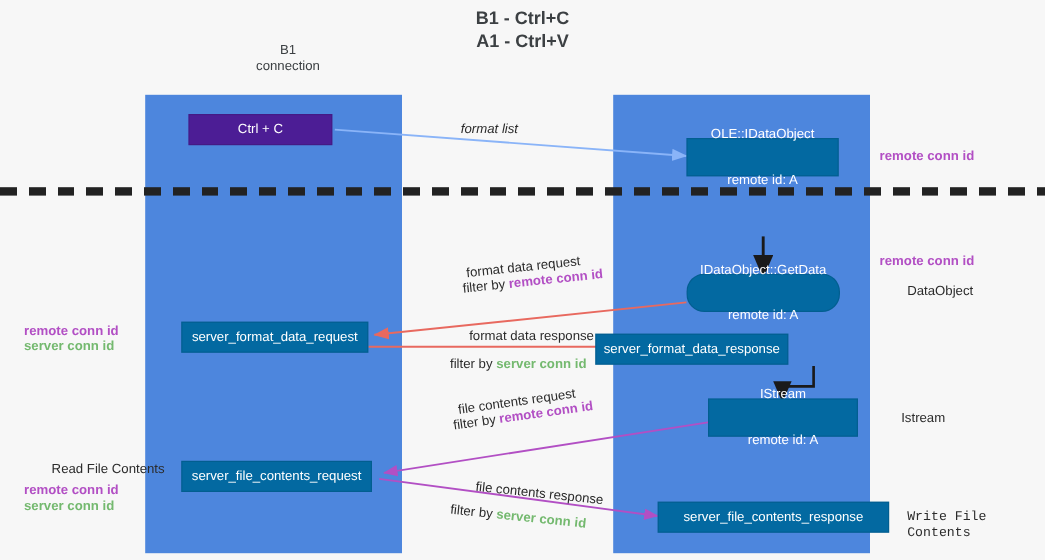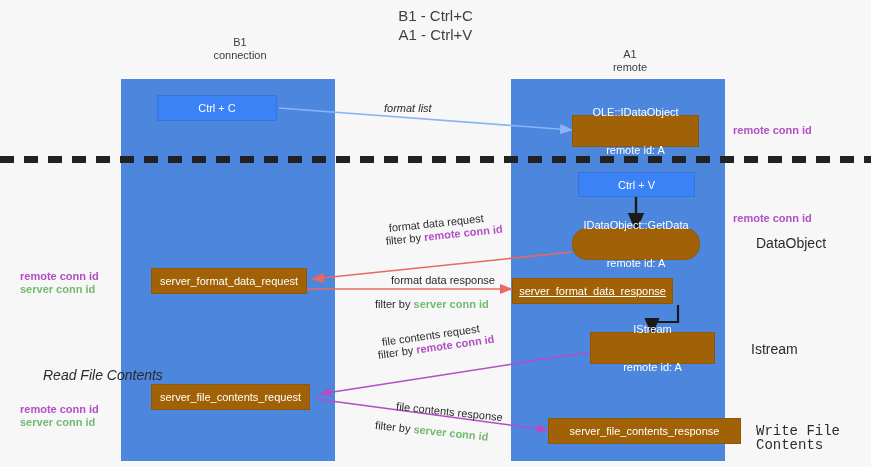--- a/index.html
+++ b/index.html
@@ -9,44 +9,44 @@
     font-family:"Liberation Sans", sans-serif;
     color:#2b2b2b;
     overflow:hidden;
     position:relative;
   }
   #stage{position:absolute;inset:0;}
 
   
   .title{
     position:absolute;left:0;top:6px;width:871px;
-    text-align:center;font-size:15px;line-height:19px;color:#3c4043;
+    text-align:center;font-size:15px;line-height:19px;color:#3c4043;font-weight:bold;
   }
 
   
   .colhead{
     position:absolute;text-align:center;font-size:11px;line-height:13px;color:#3c4043;
   }
 
   
   .lane{position:absolute;background:#4d86dd;}
 
   
   .box{
     position:absolute;box-sizing:border-box;
     display:flex;flex-direction:column;align-items:center;justify-content:center;
     color:#ffffff;font-size:11px;line-height:14px;text-align:center;
     border:1px solid rgba(0,0,0,.10);
   }
-  .box.green{background:#3b82f6;justify-content:center;}
-  .box.orange{background:#a16207;gap:24px;}
+  .box.green{background:#4c1d95;justify-content:center;}
+  .box.orange{background:#0369a1;gap:24px;}
   .box .l2{font-size:11px;}
 
   
-  .sidelabel{position:absolute;font-size:14px;line-height:14px;color:#2b2b2b;padding-left:23px;}
+  .sidelabel{position:absolute;font-size:11px;line-height:14px;color:#2b2b2b;padding-left:23px;}
   .legend{position:absolute;font-size:11px;line-height:14px;font-weight:bold;}
   .cid-remote{color:#b24fc4;}
   .cid-server{color:#74b96f;}
 
   
   .atext{position:absolute;font-size:11px;line-height:14px;color:#2b2b2b;white-space:nowrap;}
   .atext b{font-weight:bold;}
 
   
   svg.overlay{position:absolute;left:0;top:0;width:871px;height:467px;overflow:visible;}
@@ -65,24 +65,20 @@
   <div class="title">
     <div>B1 - Ctrl+C</div>
     <div>A1 - Ctrl+V</div>
   </div>
 
   <div class="colhead" style="left:150px;top:36px;width:180px;">
     <div>B1</div>
     <div>connection</div>
   </div>
 
-  <div class="colhead" style="left:540px;top:48px;width:180px;">
-    <div>A1</div>
-    <div>remote</div>
-  </div>
 
   <div class="lane" style="left:121px;top:79px;width:214px;height:382px;"></div>
   <div class="lane" style="left:511px;top:79px;width:214px;height:382px;"></div>
 
   <svg class="overlay">
     <defs>
       <marker id="ah-blue" markerWidth="9" markerHeight="9" refX="7.5" refY="3.2" orient="auto">
         <path d="M0,0 L8,3.2 L0,6.4 z" fill="#8ab4f8"></path>
       </marker>
       <marker id="ah-red" markerWidth="9" markerHeight="9" refX="7.5" refY="3.2" orient="auto">
@@ -115,34 +111,31 @@
 
   <div class="box green" style="left:157px;top:95px;width:120px;height:26px;">
     <div>Ctrl + C</div>
   </div>
 
   <div class="box orange" style="left:572px;top:115px;width:127px;height:32px;">
     <div>OLE::IDataObject</div>
     <div class="l2">remote id: A</div>
   </div>
 
-  <div class="box green" style="left:578px;top:172px;width:117px;height:25px;">
-    <div>Ctrl + V</div>
-  </div>
 
   <div class="box orange" style="left:572px;top:228px;width:128px;height:32px;border-radius:15px;">
     <div>IDataObject::GetData</div>
     <div class="l2">remote id: A</div>
   </div>
 
   <div class="box orange" style="left:151px;top:268px;width:156px;height:26px;">
     <div>server_format_data_request</div>
   </div>
 
-  <div class="box orange" style="left:512px;top:278px;width:161px;height:26px;text-decoration:underline;">
+  <div class="box orange" style="left:496px;top:278px;width:161px;height:26px;">
     <div>server_format_data_response</div>
   </div>
 
   <div class="box orange" style="left:590px;top:332px;width:125px;height:32px;">
     <div>IStream</div>
     <div class="l2">remote id: A</div>
   </div>
 
   <div class="box orange" style="left:151px;top:384px;width:159px;height:26px;justify-content:center;">
     <div>server_file_contents_request</div>
@@ -182,17 +175,17 @@
 
   <div class="sidelabel" style="left:733px;top:236px;">DataObject</div>
 
   <div class="sidelabel" style="left:728px;top:342px;">Istream</div>
 
   <div class="sidelabel" style="left:733px;top:424px;font-family:Liberation Mono, monospace;">Write File Contents</div>
 
   <div class="legend cid-remote" style="left:20px;top:269px;">remote conn id</div>
   <div class="legend cid-server" style="left:20px;top:282px;">server conn id</div>
 
-  <div class="sidelabel" style="left:20px;top:368px;font-style:italic;">Read File Contents</div>
+  <div class="sidelabel" style="left:20px;top:384px;">Read File Contents</div>
   <div class="legend cid-remote" style="left:20px;top:402px;">remote conn id</div>
   <div class="legend cid-server" style="left:20px;top:415px;">server conn id</div>
 
 </div>
 
 </body></html>

